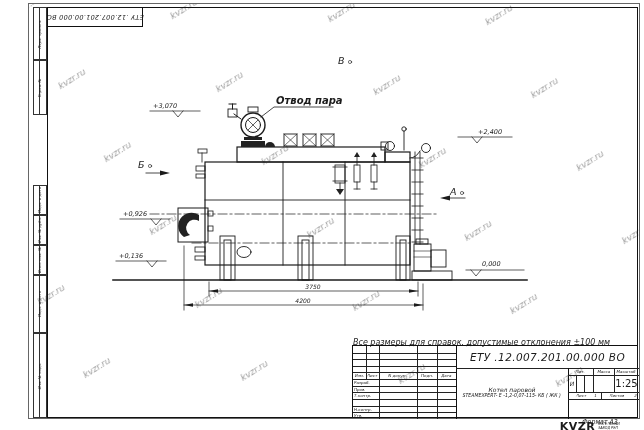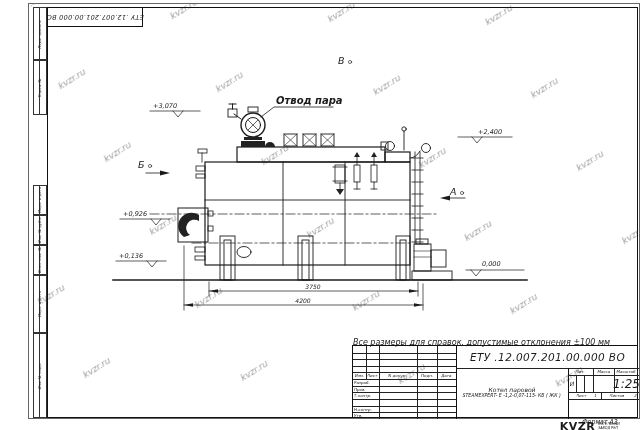--- a/index.html
+++ b/index.html
@@ -22,21 +22,21 @@
   .hl{position:absolute;height:0;border-top:1px solid #222;}
   .vl{position:absolute;width:0;border-left:1px solid #222;}
   .vlb{position:absolute;width:0;border-left:1.3px solid #111;}
   .cell{position:absolute;display:flex;align-items:center;justify-content:center;box-sizing:border-box;}
   .tiny{font-size:8px;transform:scale(.5);transform-origin:50% 50%;white-space:nowrap;font-style:italic;}
   .tinyL{font-size:8px;transform:scale(.5);transform-origin:0 50%;white-space:nowrap;font-style:italic;}
   .docnum{font-size:10.5px;font-style:italic;letter-spacing:.4px;}
   .note{left:353px;top:330px;width:260px;}
   .fmt{left:560px;top:419px;width:80px;text-align:center;font-size:8px;
        transform:scale(.78);transform-origin:50% 0;font-style:italic;}
-  .scaleval{font-size:12px;font-style:italic;}
+  .scaleval{font-size:10px;}
   .litval{font-size:6px;font-style:italic;}
   .prodwrap{display:flex;flex-direction:column;align-items:center;justify-content:center;}
   .prod1{font-size:6px;font-style:italic;}
   .prod2{font-size:8px;transform:scale(.58);transform-origin:50% 0;white-space:nowrap;font-style:italic;}
   .logo{display:flex;align-items:center;justify-content:center;gap:3px;}
   .logo .brand{font-weight:800;font-size:11px;letter-spacing:.5px;font-style:normal;}
   .logo .comp{display:flex;flex-direction:column;align-items:flex-start;}
   .logo .comp span{font-size:8px;transform:scale(.42);transform-origin:0 50%;white-space:nowrap;font-style:italic;line-height:4px;}
   
   text{font-family:"DejaVu Sans",sans-serif;font-style:italic;fill:#1b1b1b;stroke:none;}

